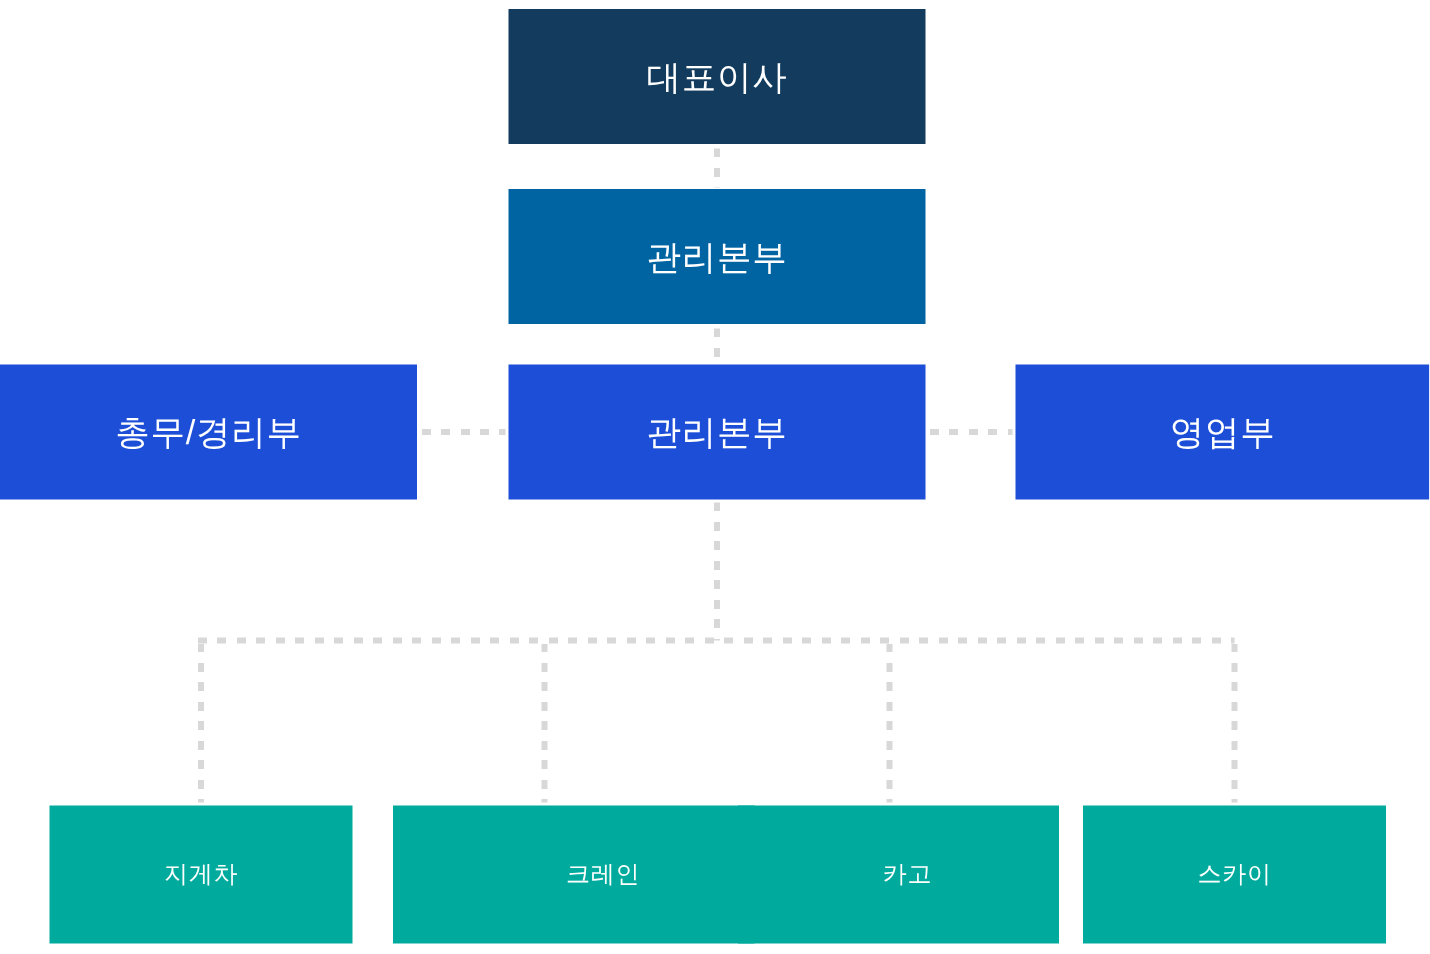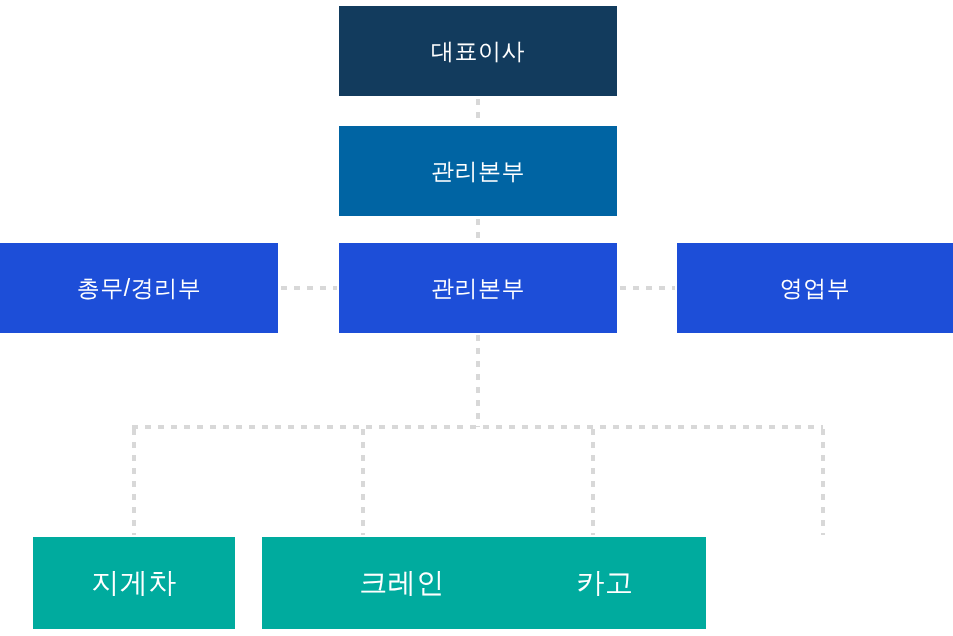--- a/index.html
+++ b/index.html
@@ -21,21 +21,21 @@
     align-items: center;
     justify-content: center;
     color: #ffffff;
     text-align: center;
     font-size: 23px;
     letter-spacing: 0.5px;
   }
   .lvl1 { background: #123b5d; }
   .lvl2 { background: #0064a3; }
   .lvl3 { background: #1d4ed8; }
-  .lvl4 { background: #00ab9e; font-size: 28px; }
+  .lvl4 { background: #00ab9e; font-size: 16px; }
 
   
   .vline {
     position: absolute;
     width: 4px;
     background: repeating-linear-gradient(to bottom, #d8d8d8 0 6px, transparent 6px 13px);
   }
   .hline {
     position: absolute;
     height: 4px;
@@ -70,14 +70,15 @@
   <div class="hline" style="left:132px; top:425px; width:691px;"></div>
 
   <div class="vline" style="left:132px; top:429px; height:106px;"></div>
   <div class="vline" style="left:361px; top:429px; height:106px;"></div>
   <div class="vline" style="left:591px; top:429px; height:106px;"></div>
   <div class="vline" style="left:821px; top:429px; height:106px;"></div>
 
   <div class="node lvl4" style="left:33px; top:537px; width:202px; height:92px;">지게차</div>
   <div class="node lvl4" style="left:262px; top:537px; width:202px; height:92px;padding-left:39px;">크레인</div>
   <div class="node lvl4" style="left:492px; top:537px; width:202px; height:92px;padding-left:12px;">카고</div>
+  <div class="node lvl4" style="left:722px; top:537px; width:202px; height:92px;">스카이</div>
 
 </div>
 
 </body></html>

